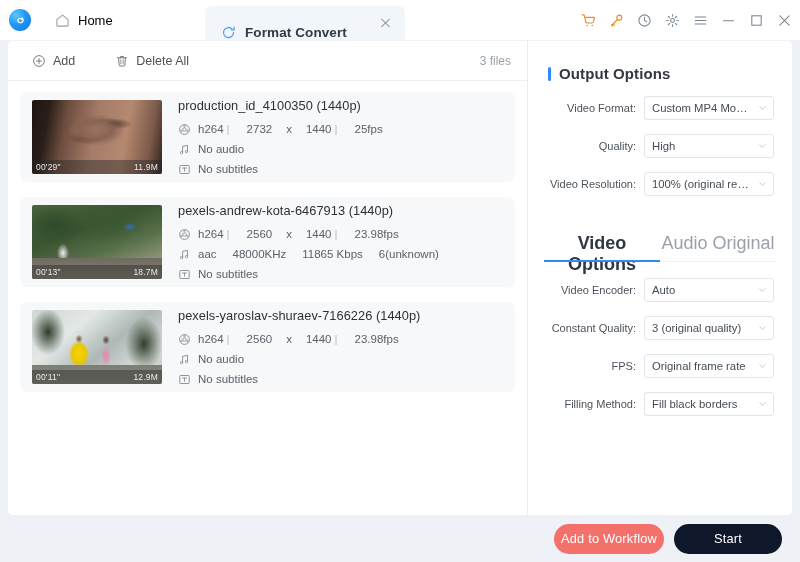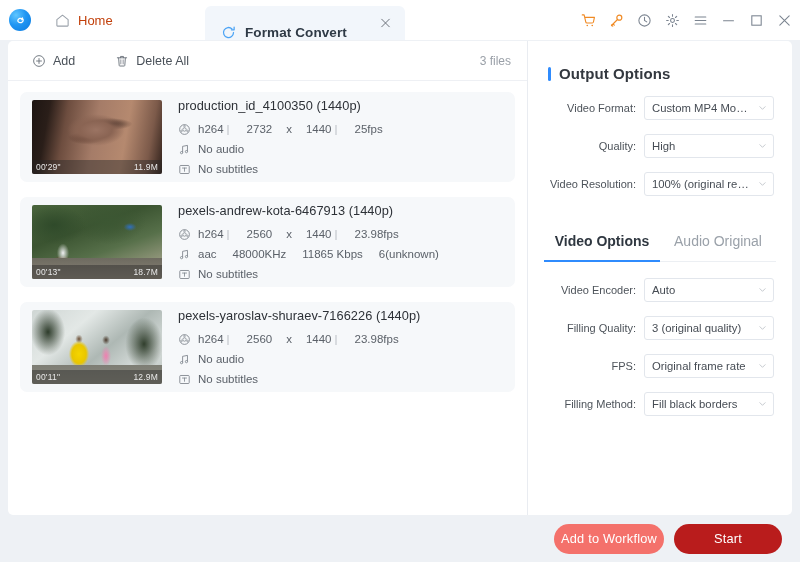--- a/index.html
+++ b/index.html
@@ -29,21 +29,21 @@
     border-radius: 50%;
     background: radial-gradient(circle at 32% 28%, #5fc6ff 0%, #2196f3 45%, #0a7ae0 100%);
     display: flex; align-items: center; justify-content: center;
     flex: none;
   }
   .logo svg { display:block; }
 
   .home-tab {
     display: flex; align-items: center; gap: 8px;
     height: 40px; padding: 0 14px; margin-left: 10px;
-    color: #c2410c; font-size: 13px;
+    color: #000000; font-size: 13px;
   }
   .home-tab .ico { width: 15px; height: 15px; display:block; }
 
   .tab-active {
     position: absolute; left: 205px; top: 6px;
     width: 200px; height: 34px;
     background: #f2f6fb;
     border-radius: 6px 6px 0 0;
     display: flex; align-items: flex-end;
   }
@@ -192,21 +192,21 @@
 
   .tabs-row {
     position: relative;
     margin: 34px 16px 0 16px;
     height: 32px;
     border-bottom: 1px solid #eceff3;
     display: flex;
   }
   .opt-tab {
     flex: 1; text-align: center;
-    font-size: 14px; color: #9aa1a9; padding-top: 3px;
+    font-size: 18px; color: #9aa1a9; padding-top: 3px;
   }
   .opt-tab.active { color: #2e3views; }
   .opt-tab.active { color: #2f3740; font-weight: 600; }
   .tab-underline {
     position: absolute; left: 0; bottom: -1px;
     width: 50%; height: 2px; background: #2f8bfd;
   }
 
   .fields-2 { margin-top: 16px; }
 
@@ -216,21 +216,21 @@
     width: 800px; height: 47px;
     display: flex; align-items: center; justify-content: flex-end;
     padding-right: 18px; gap: 10px;
   }
   .btn {
     height: 30px; border-radius: 15px;
     display: flex; align-items: center; justify-content: center;
     font-size: 12.8px; color: #fff; letter-spacing: .2px;
   }
   .btn-workflow { width: 110px; background: #f4716b; }
-  .btn-start { width: 108px; background: #b91c1c; }
+  .btn-start { width: 108px; background: #0f172a; }
 </style>
 </head>
 <body>
 
 <div class="app">
 
   <div class="titlebar">
     <div class="logo">
       <svg width="13" height="13" viewBox="0 0 24 24" fill="none">
         <path d="M7 13a5 5 0 0 1 9-3M17 11a5 5 0 0 1-9 3" stroke="#fff" stroke-width="2.4" stroke-linecap="round"></path>
@@ -538,21 +538,21 @@
         <div class="field">
           <label>Video Encoder:</label>
           <div class="select">
             <span class="val">Auto</span>
             <svg class="caret" viewBox="0 0 24 24" fill="none">
               <path d="M5 8.5L12 15.5l7-7" stroke="#aab0b8" stroke-width="1.8" stroke-linecap="round" stroke-linejoin="round"></path>
             </svg>
           </div>
         </div>
         <div class="field">
-          <label>Filling Quality:</label>
+          <label>Constant Quality:</label>
           <div class="select">
             <span class="val">3 (original quality)</span>
             <svg class="caret" viewBox="0 0 24 24" fill="none">
               <path d="M5 8.5L12 15.5l7-7" stroke="#aab0b8" stroke-width="1.8" stroke-linecap="round" stroke-linejoin="round"></path>
             </svg>
           </div>
         </div>
         <div class="field">
           <label>FPS:</label>
           <div class="select">

